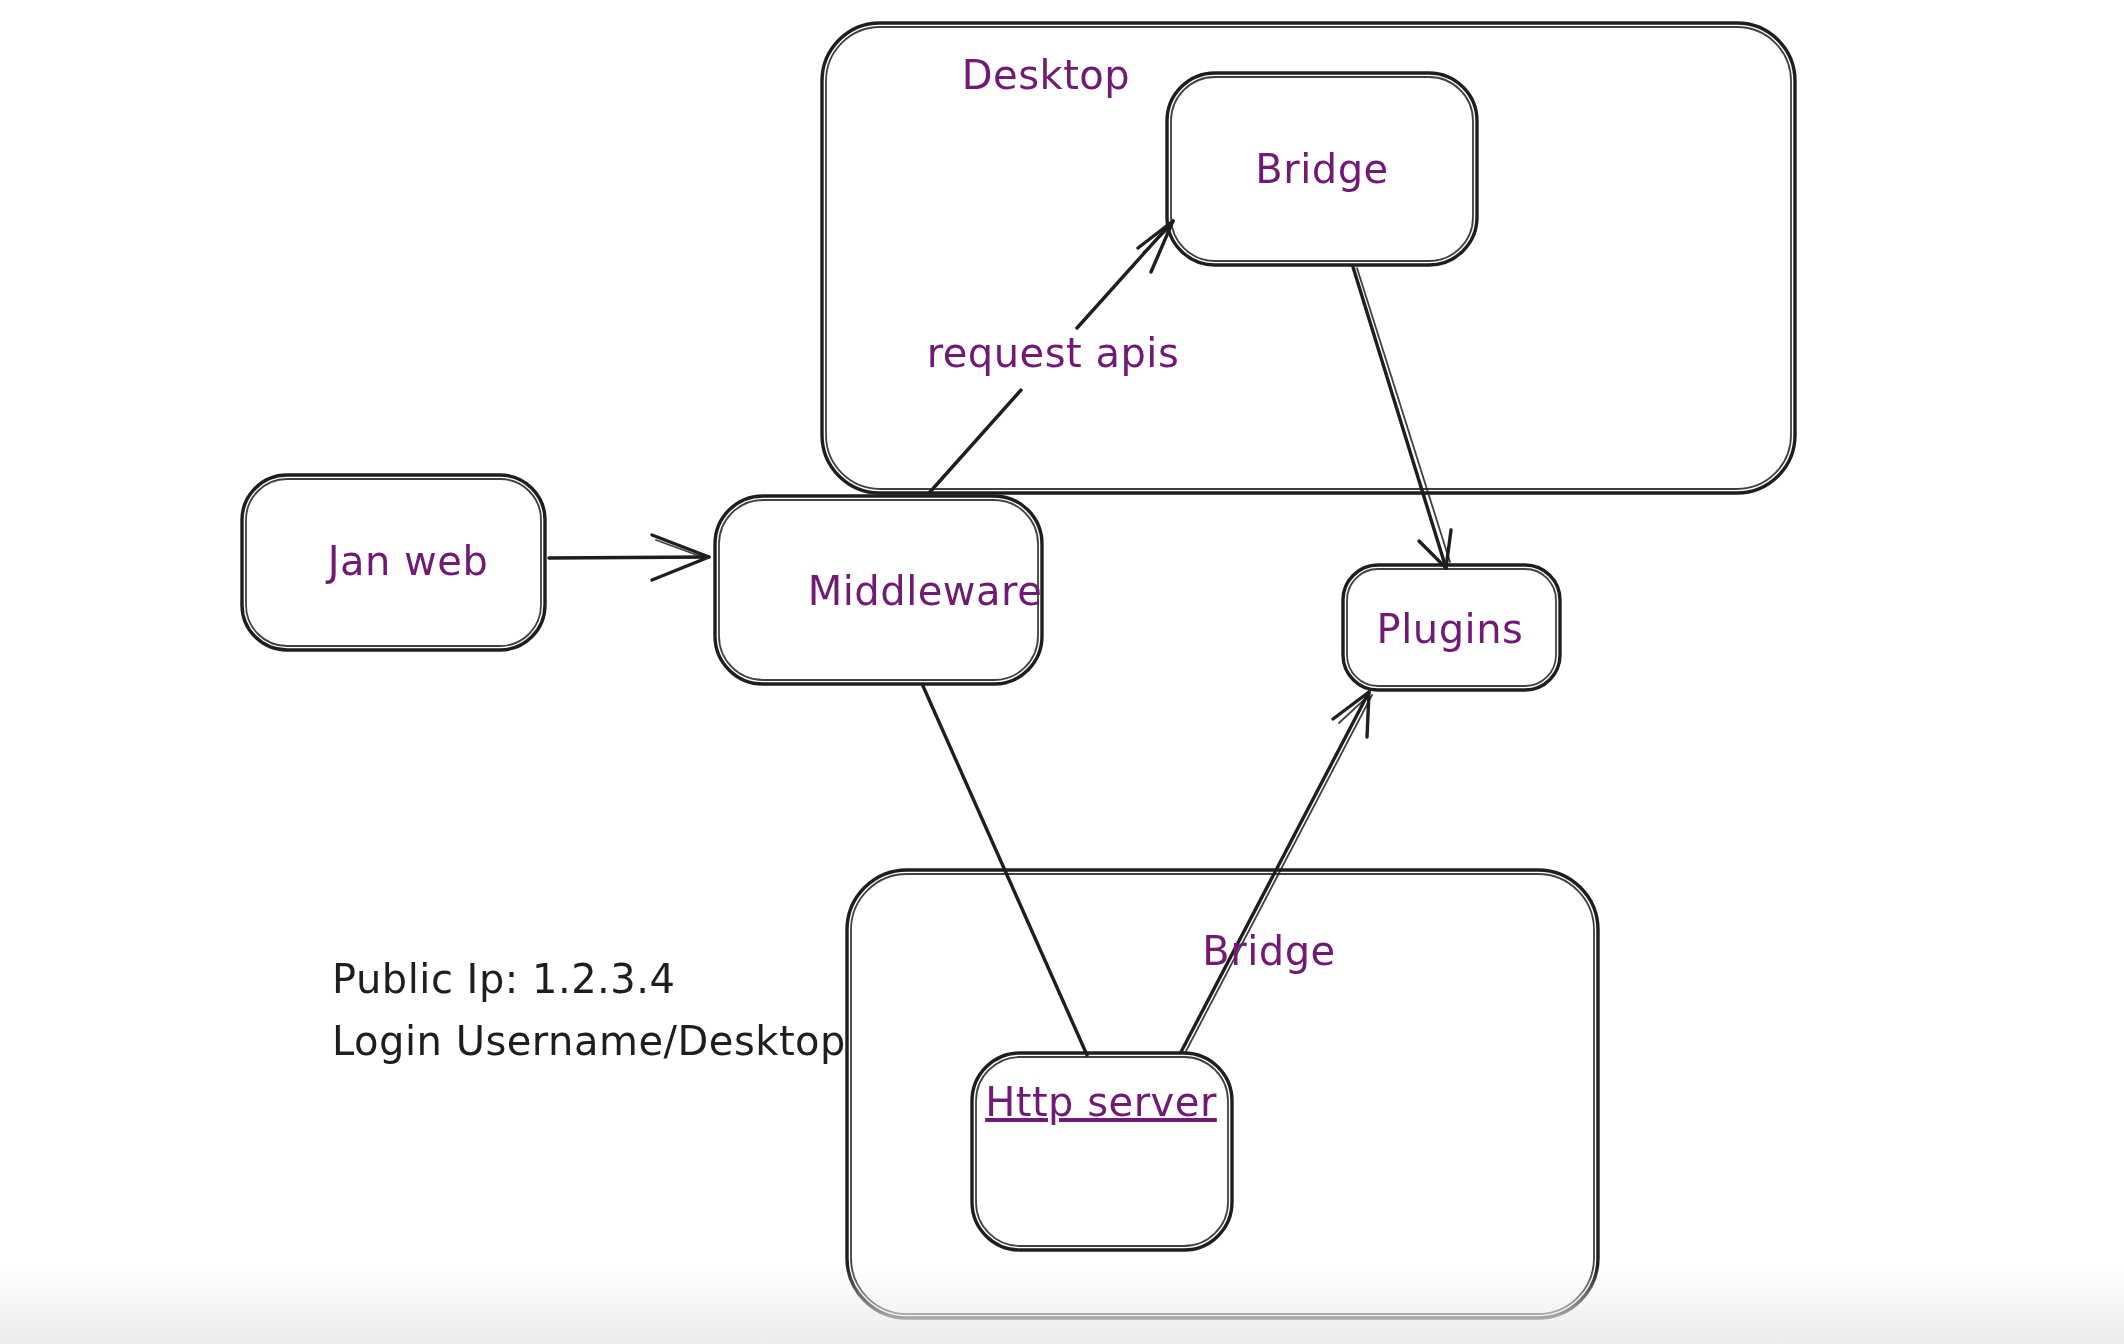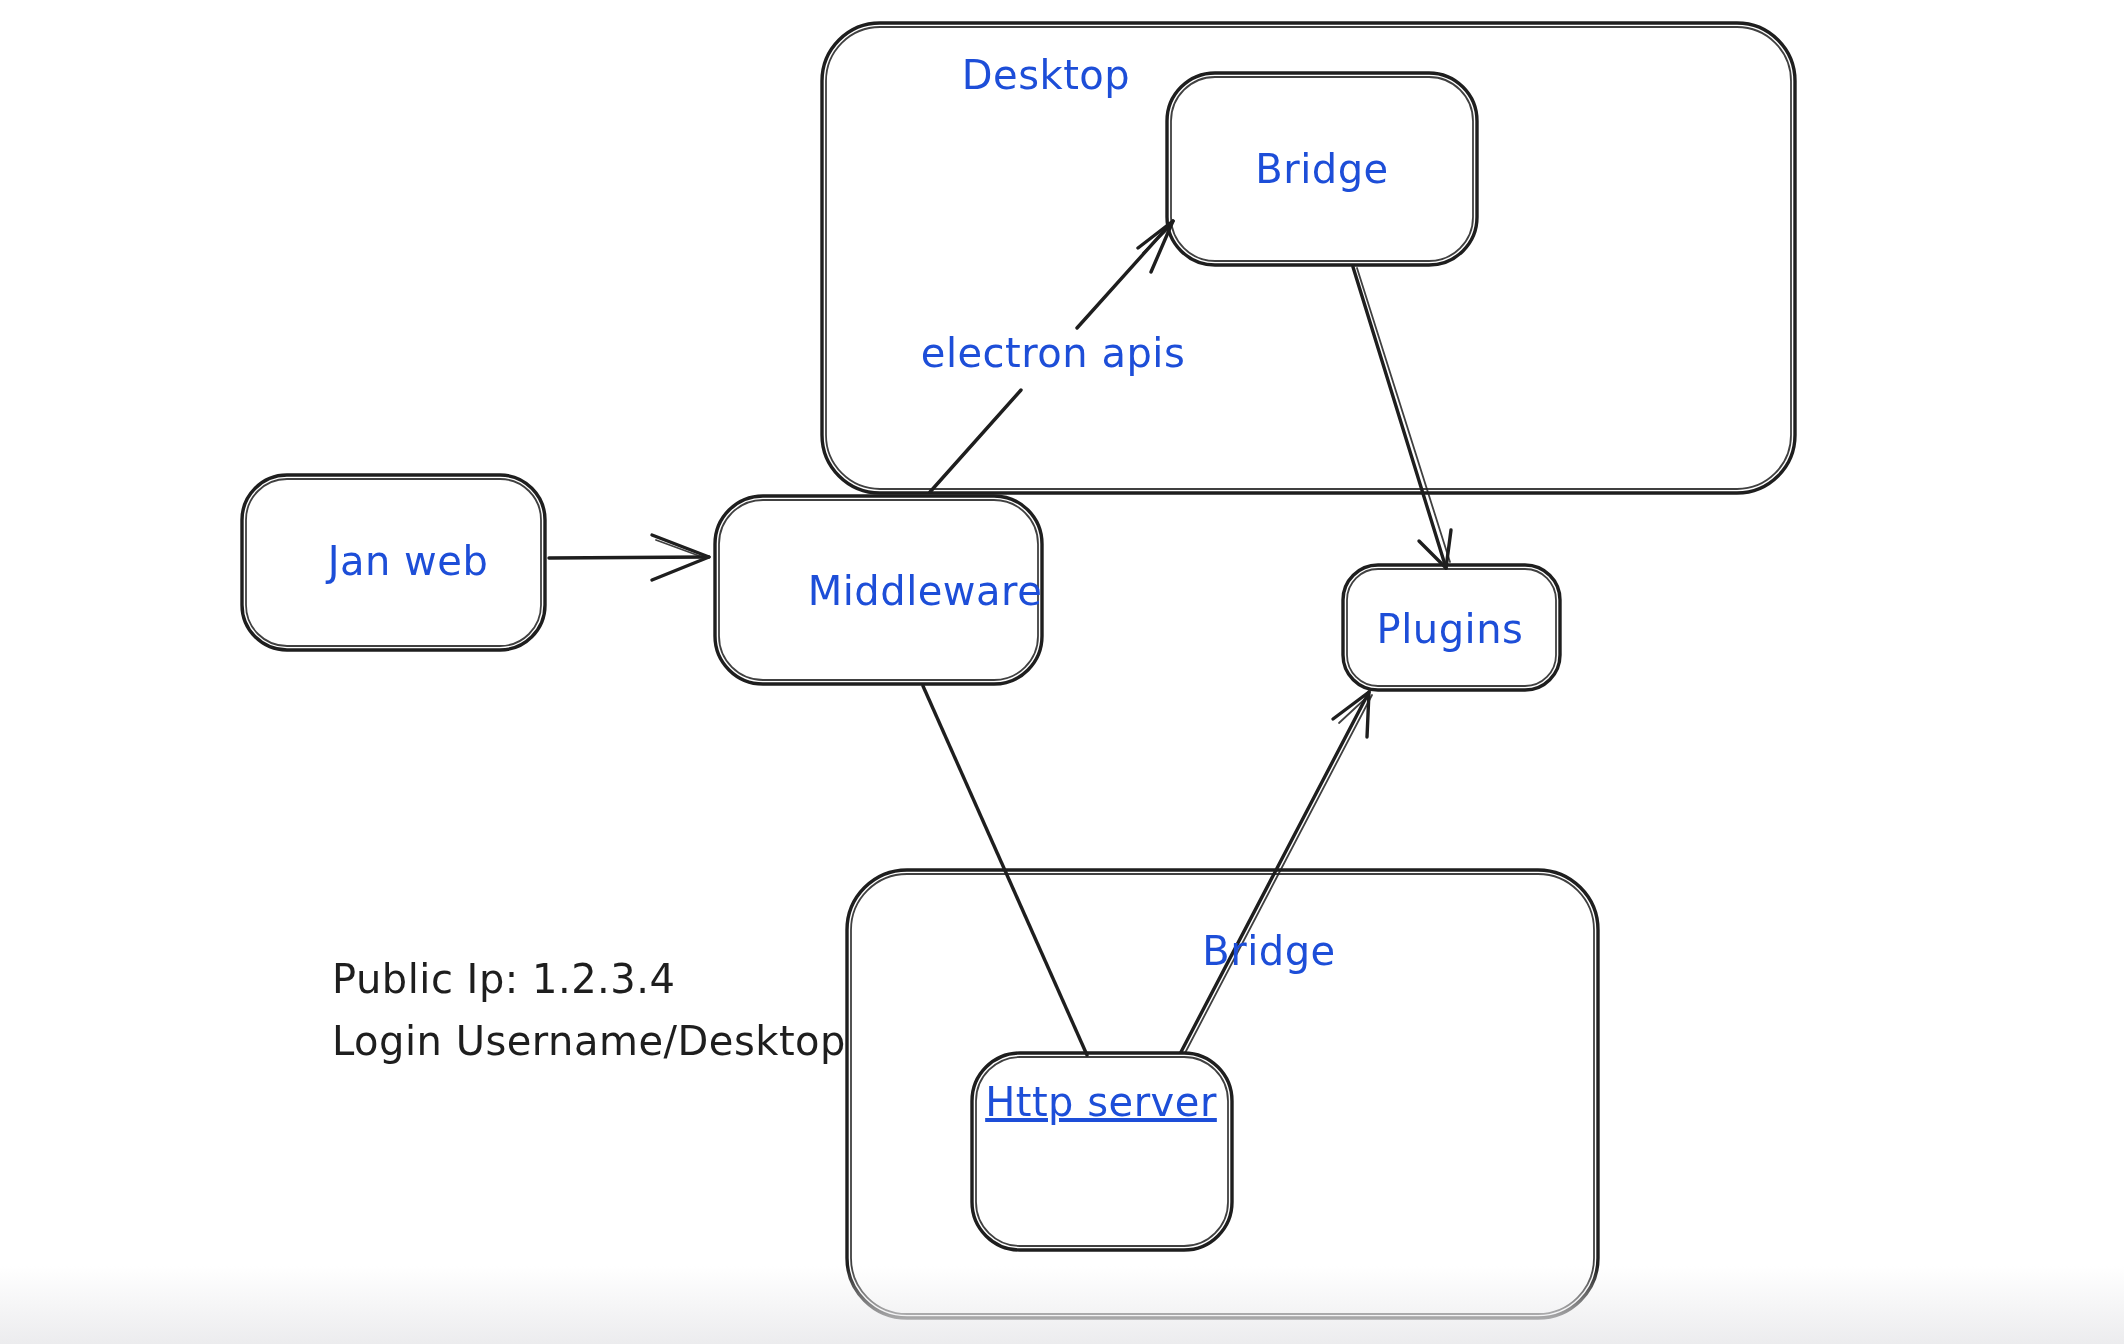--- a/index.html
+++ b/index.html
@@ -31,21 +31,21 @@
     stroke: #1e1e1e;
     stroke-width: 1.8;
     stroke-linecap: round;
     opacity: 0.85;
   }
   .lbl {
     position: absolute;
     white-space: nowrap;
     font-size: 40px;
     line-height: 1.15;
-    color: #1d4ed8;
+    color: #701a75;
     transform: translateX(-50%);
     letter-spacing: 0.5px;
     text-align: center;
   }
   .annotation {
     position: absolute;
     left: 332px; top: 948px;
     font-size: 40px;
     line-height: 62px;
     white-space: nowrap;
@@ -139,21 +139,21 @@
   <div class="lbl" style="left:408px; top:538px;">Jan web</div>
 
   <div class="lbl" style="left:925px; top:568px;">Middleware</div>
 
   <div class="lbl" style="left:1322px; top:146px;">Bridge</div>
 
   <div class="lbl" style="left:1450px; top:606px;">Plugins</div>
 
   <div class="lbl" style="left:1101px; top:1079px;text-decoration:underline;">Http server</div>
 
-  <div class="lbl" style="left:1053px; top:330px;">electron apis</div>
+  <div class="lbl" style="left:1053px; top:330px;">request apis</div>
 
 
   <div class="annotation">
     <div>Public Ip: 1.2.3.4</div>
     <div>Login Username/Desktop</div>
   </div>
 
   <div class="bottom-fade"></div>
 </div>
 

